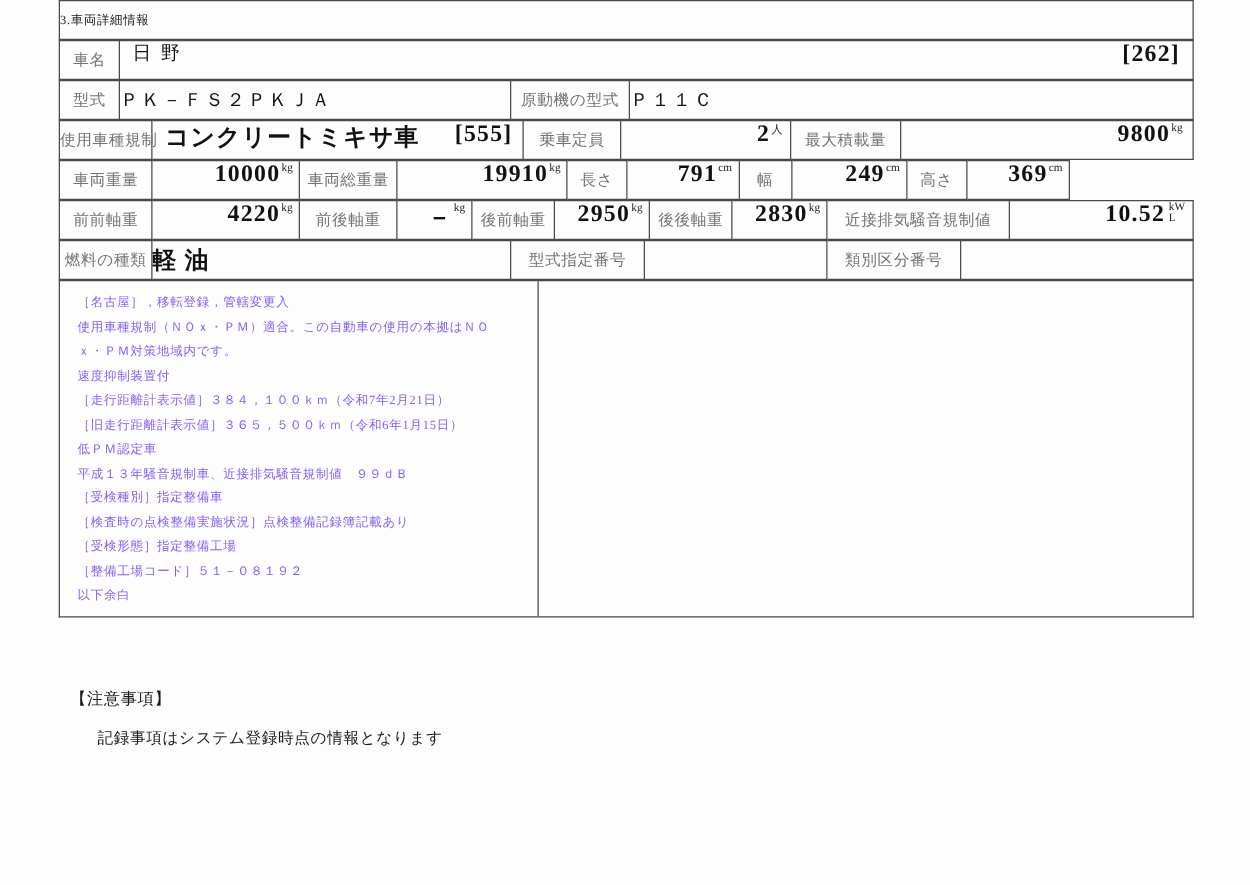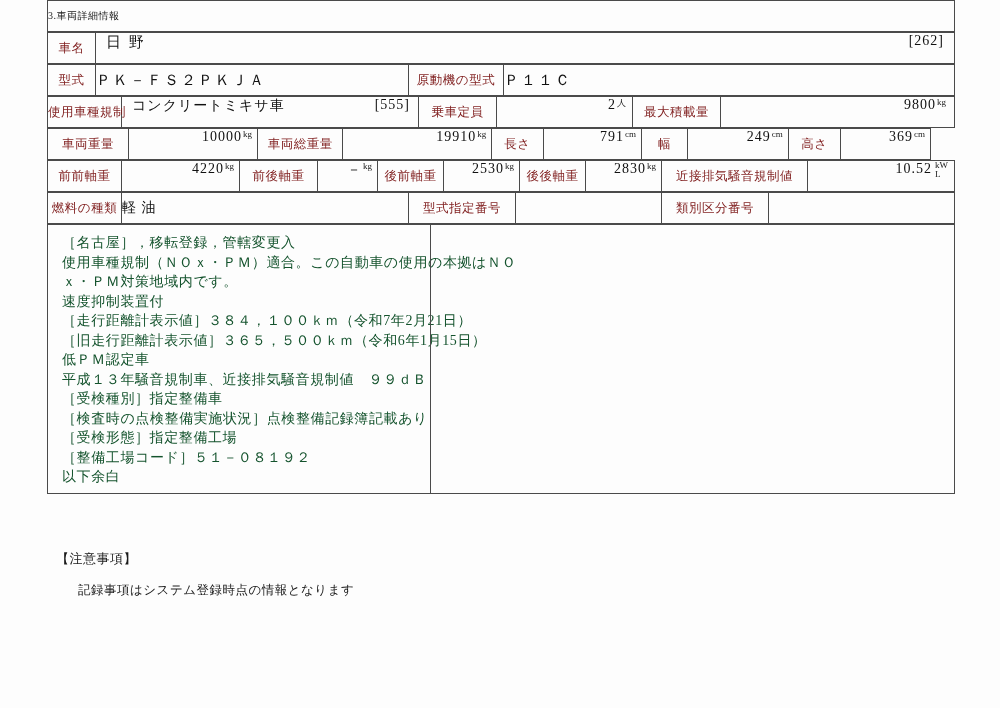--- a/index.html
+++ b/index.html
@@ -25,46 +25,46 @@
 
   
   .doc {
     position: absolute;
     left: 47px;
     top: 0px;
     width: 907px;
   }
   table.grid {
     border-collapse: collapse;
-    width: 884px;
+    width: 809px;
     table-layout: fixed;
     font-size: 12px;
   }
   table.grid td {
     border: 1px solid #4a4a4a;
     padding: 0;
     vertical-align: middle;
     height: 30px;
   }
   .lbl {
     font-size: 12.5px;
     padding-left: 8px;
     letter-spacing: 0.5px;
     white-space: nowrap;
-    color: #7f1d1d;
+    color: #737373;
   }
   .lbl.c { text-align: center; padding-left: 0; }
   .val {
     font-size: 15px;
     letter-spacing: 2px;
     padding-left: 10px;
     white-space: nowrap;
     color: #111;
   }
-  .val.sm { font-size: 14px; letter-spacing: 1px; }
+  .val.sm { font-size: 19px; letter-spacing: 1px; font-weight: bold; }
   .unit {
     font-size: 9px;
     letter-spacing: 0;
     vertical-align: bottom;
     padding-left: 1px;
   }
   .cell-flex {
     display: flex;
     height: 100%;
     width: 100%;
@@ -82,25 +82,25 @@
   }
   td.sect { height: 20px; }
 
   
   .remarks {
     height: 268px;
     vertical-align: top;
   }
   .remarks-inner {
     padding: 8px 6px 6px 14px;
-    font-size: 14px;
+    font-size: 10px;
     line-height: 19.5px;
     letter-spacing: 0.6px;
     white-space: pre;
-    color: #14532d;
+    color: #8b5cf6;
   }
 
   
   .notice {
     position: absolute;
     left: 56px;
     top: 550px;
     font-size: 13px;
     letter-spacing: 0.5px;
   }
@@ -300,21 +300,21 @@
           <div class="cell-flex">
             <span class="grow"></span>
             <span class="val sm">－</span>
             <span class="unit" style="padding-right:5px">kg</span>
           </div>
         </td>
         <td class="lbl c">後前軸重</td>
         <td>
           <div class="cell-flex">
             <span class="grow"></span>
-            <span class="val sm">2530</span>
+            <span class="val sm">2950</span>
             <span class="unit" style="padding-right:5px">kg</span>
           </div>
         </td>
         <td class="lbl c">後後軸重</td>
         <td>
           <div class="cell-flex">
             <span class="grow"></span>
             <span class="val sm">2830</span>
             <span class="unit" style="padding-right:5px">kg</span>
           </div>

